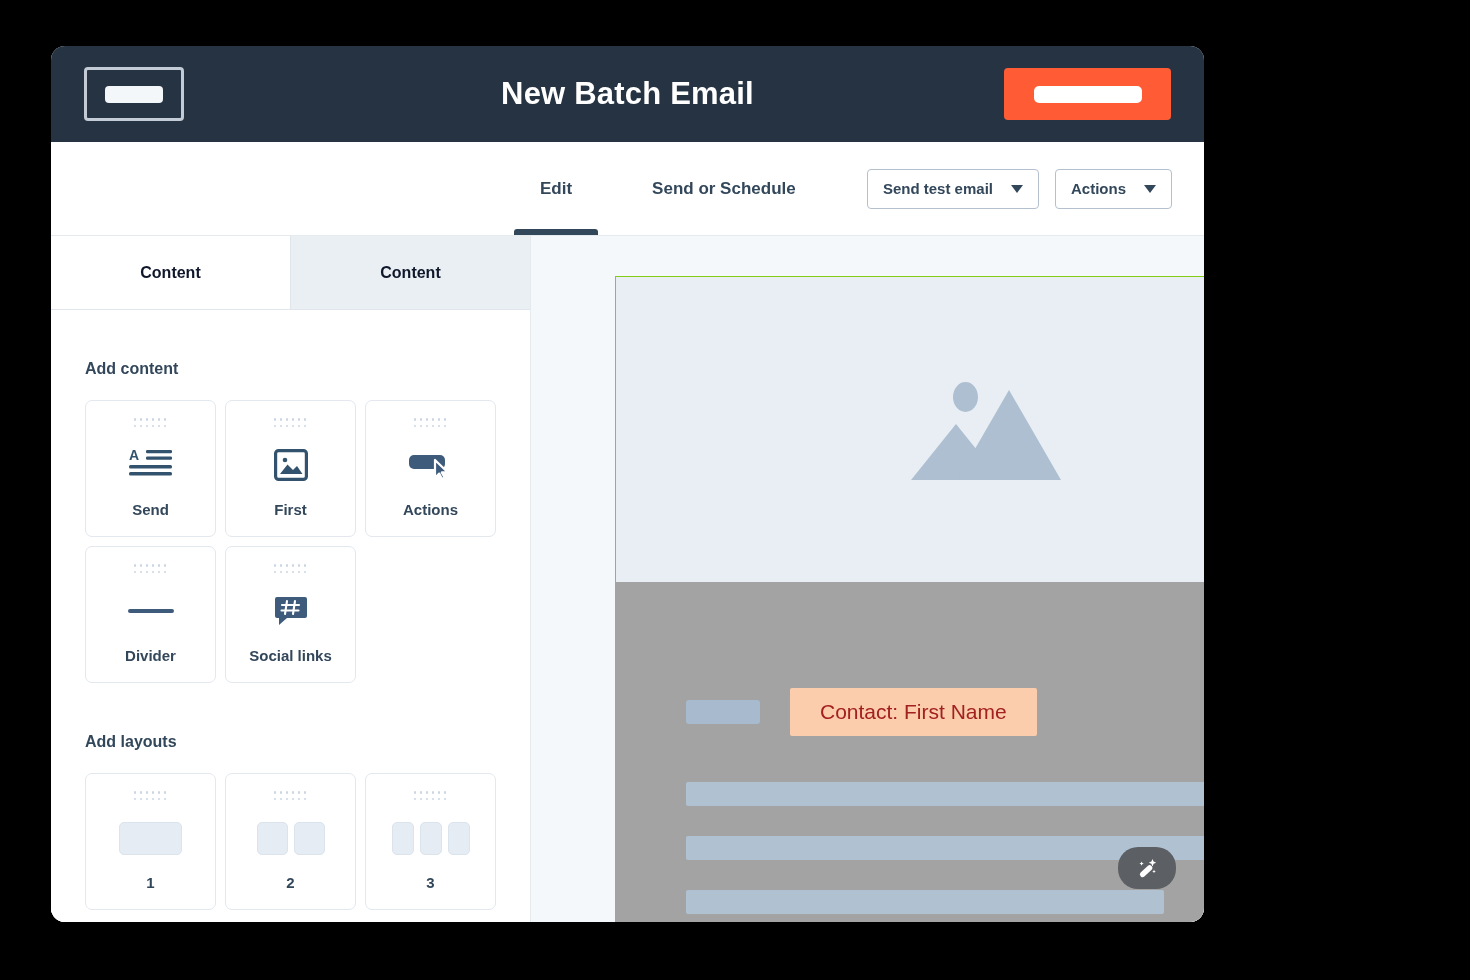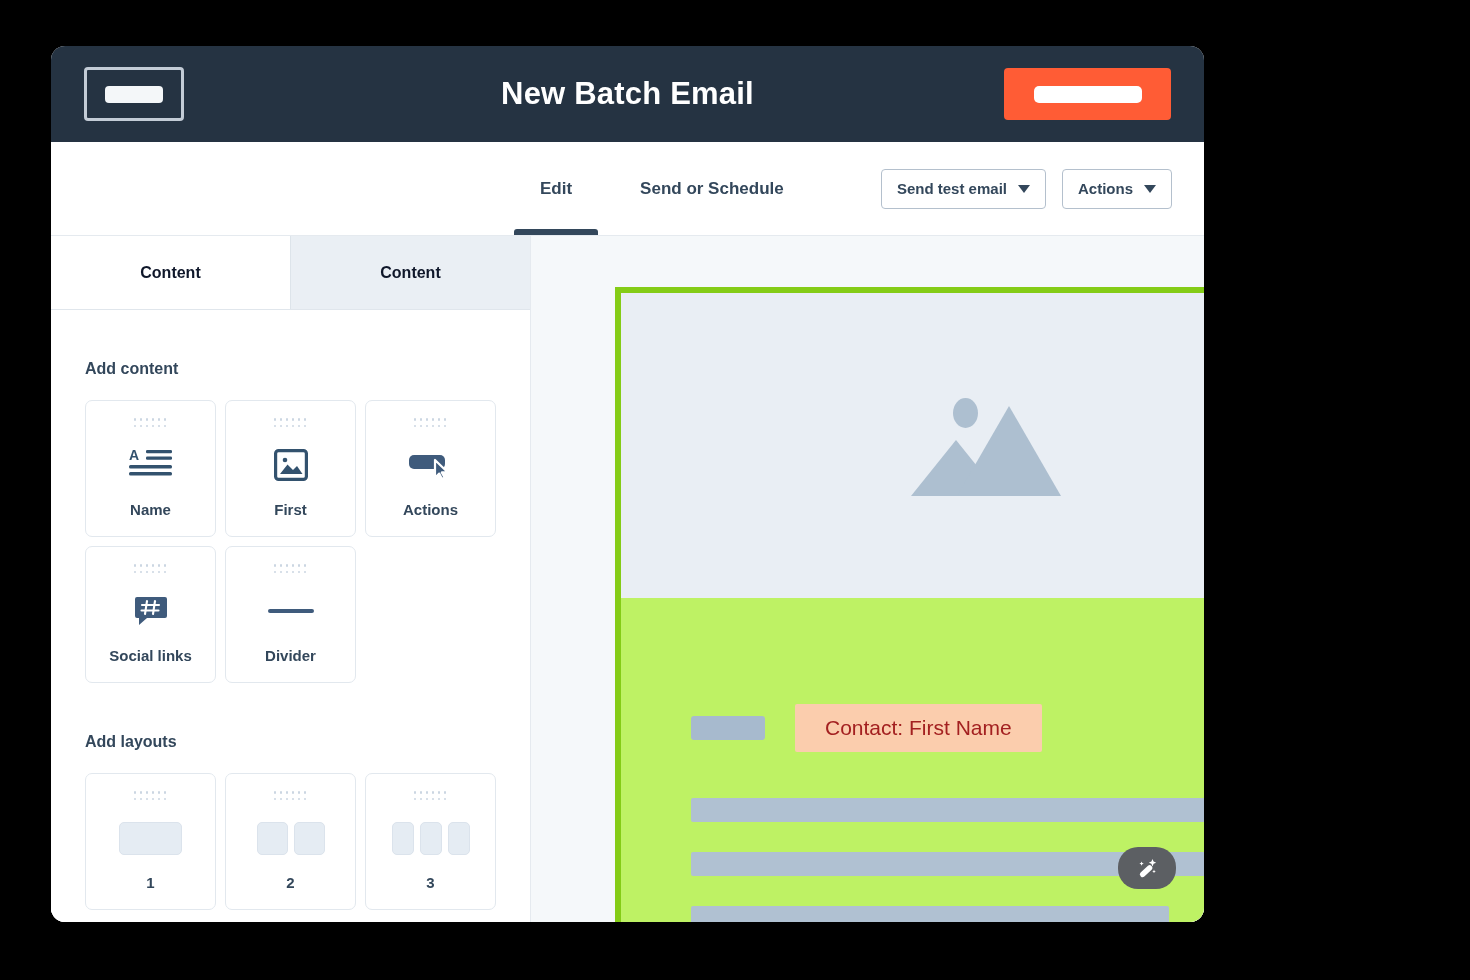--- a/index.html
+++ b/index.html
@@ -75,21 +75,21 @@
     border-bottom: 1px solid #e5eaef;
     position: relative;
     flex: 0 0 auto;
   }
   #nav-tabs {
     position: absolute;
     left: 455px;
     top: 0; bottom: 0;
     display: flex;
     align-items: center;
-    gap: 0;
+    gap: 12px;
   }
   .nav-tab {
     height: 100%;
     display: flex; align-items: center;
     padding: 0 34px;
     font-size: 17px;
     font-weight: bold;
     color: #33475b;
     cursor: pointer;
     position: relative;
@@ -110,21 +110,21 @@
     display: flex; align-items: center;
     gap: 16px;
   }
   .nav-btn {
     height: 40px;
     padding: 0 15px;
     border: 1px solid #b4c0cd;
     border-radius: 4px;
     background: #ffffff;
     display: flex; align-items: center;
-    gap: 11px;
+    gap: 18px;
     font-size: 15px;
     font-weight: bold;
     color: #33475b;
     cursor: pointer;
   }
   .caret {
     width: 0; height: 0;
     border-left: 6px solid transparent;
     border-right: 6px solid transparent;
     border-top: 8px solid #33475b;
@@ -230,25 +230,25 @@
 
   
   #canvas {
     flex: 1 1 auto;
     background: #f5f8fa;
     position: relative;
     overflow: hidden;
   }
   #email-preview {
     position: absolute;
-    left: 84px; top: 51px;
+    left: 84px; top: 40px;
     width: 742px;
     bottom: -40px;
-    background: #bef264;
-    border: 6px solid #84cc16;
+    background: #a3a3a3;
+    border: 1px solid #84cc16;
   }
   #hero-image {
     height: 305px;
     background: #e9eef4;
     display: flex; align-items: center; justify-content: center;
   }
   .ph-img { position: relative; width: 150px; height: 100px; }
   .ph-sun {
     position: absolute; left: 42px; top: 2px;
     width: 25px; height: 30px;
@@ -376,21 +376,21 @@
           </div>
           <div class="card-icon">
             <svg width="44" height="34" viewBox="0 0 44 34">
               <text x="0" y="12" font-size="14" font-weight="bold" font-family="Liberation Sans, sans-serif" fill="#33526e">A</text>
               <rect x="17" y="2" width="26" height="3.2" rx="1.3" fill="#33526e"></rect>
               <rect x="17" y="8.5" width="26" height="3.2" rx="1.3" fill="#33526e"></rect>
               <rect x="0" y="17" width="43" height="3.4" rx="1.5" fill="#33526e"></rect>
               <rect x="0" y="24" width="43" height="3.4" rx="1.5" fill="#33526e"></rect>
             </svg>
           </div>
-          <div class="card-label">Name</div>
+          <div class="card-label">Send</div>
         </div>
 
         <div class="card">
           <div class="drag-dots">
             <i></i>
               <i></i>
               <i></i>
               <i></i>
               <i></i>
               <i></i>
@@ -426,20 +426,43 @@
               <i></i>
               <i></i>
           </div>
           <div class="card-icon">
             <svg width="48" height="34" viewBox="0 0 48 34">
               <rect x="2" y="7" width="36" height="14" rx="5" fill="#3f5b7c"></rect>
               <path d="M28 12 L28 30 L32.2 25.6 L35 31 L37.6 29.6 L34.8 24.4 L40.4 24 Z" fill="#3f5b7c" stroke="#ffffff" stroke-width="2.2" stroke-linejoin="round"></path>
             </svg>
           </div>
           <div class="card-label">Actions</div>
+        </div>
+
+        <div class="card">
+          <div class="drag-dots">
+            <i></i>
+              <i></i>
+              <i></i>
+              <i></i>
+              <i></i>
+              <i></i>
+              <i></i>
+              <i></i>
+              <i></i>
+              <i></i>
+              <i></i>
+              <i></i>
+          </div>
+          <div class="card-icon">
+            <svg width="48" height="32" viewBox="0 0 48 32">
+              <rect x="1" y="14" width="46" height="4" rx="2" fill="#3f5b7c"></rect>
+            </svg>
+          </div>
+          <div class="card-label">Divider</div>
         </div>
 
         <div class="card">
           <div class="drag-dots">
             <i></i>
               <i></i>
               <i></i>
               <i></i>
               <i></i>
               <i></i>
@@ -456,43 +479,20 @@
               <g stroke="#ffffff" stroke-width="2.1" stroke-linecap="round">
                 <line x1="13" y1="7" x2="11" y2="20"></line>
                 <line x1="21" y1="7" x2="19" y2="20"></line>
                 <line x1="8" y1="11" x2="25" y2="11"></line>
                 <line x1="7.5" y1="16.5" x2="24.5" y2="16.5"></line>
               </g>
             </svg>
           </div>
           <div class="card-label">Social links</div>
         </div>
-
-        <div class="card">
-          <div class="drag-dots">
-            <i></i>
-              <i></i>
-              <i></i>
-              <i></i>
-              <i></i>
-              <i></i>
-              <i></i>
-              <i></i>
-              <i></i>
-              <i></i>
-              <i></i>
-              <i></i>
-          </div>
-          <div class="card-icon">
-            <svg width="48" height="32" viewBox="0 0 48 32">
-              <rect x="1" y="14" width="46" height="4" rx="2" fill="#3f5b7c"></rect>
-            </svg>
-          </div>
-          <div class="card-label">Divider</div>
-        </div>
       </div>
 
       <div class="section-title">Add layouts</div>
 
       <div class="card-grid">
 
         <div class="card">
           <div class="drag-dots">
             <i></i>
               <i></i>

